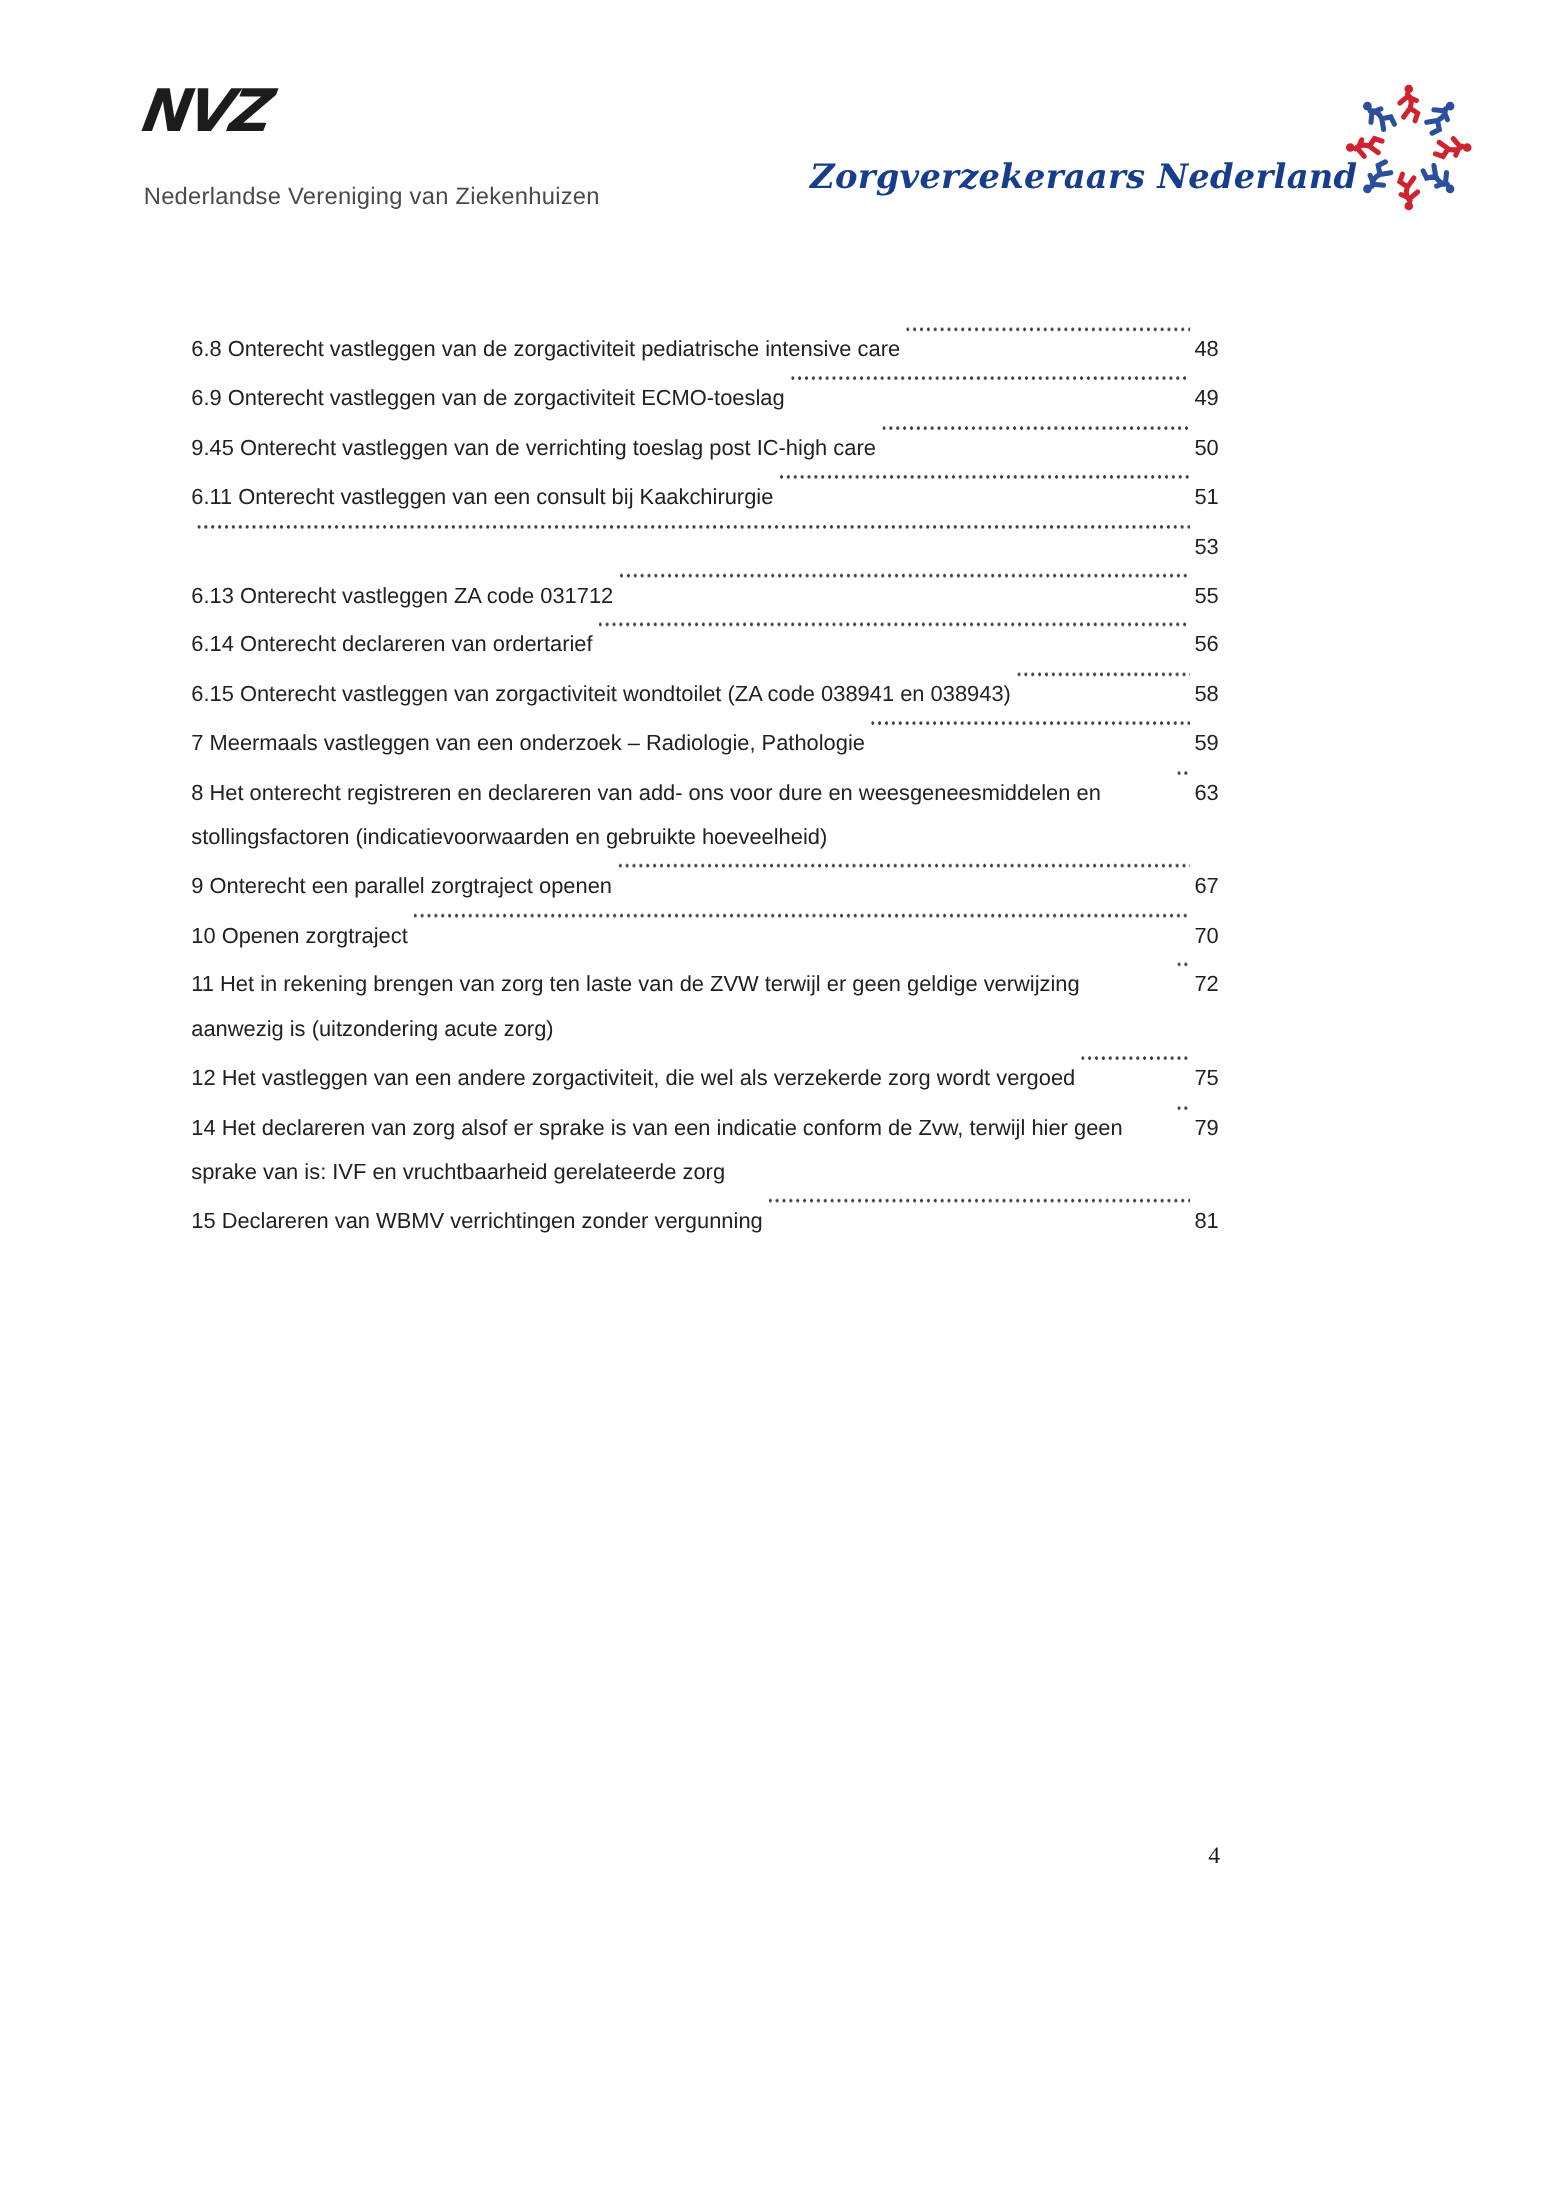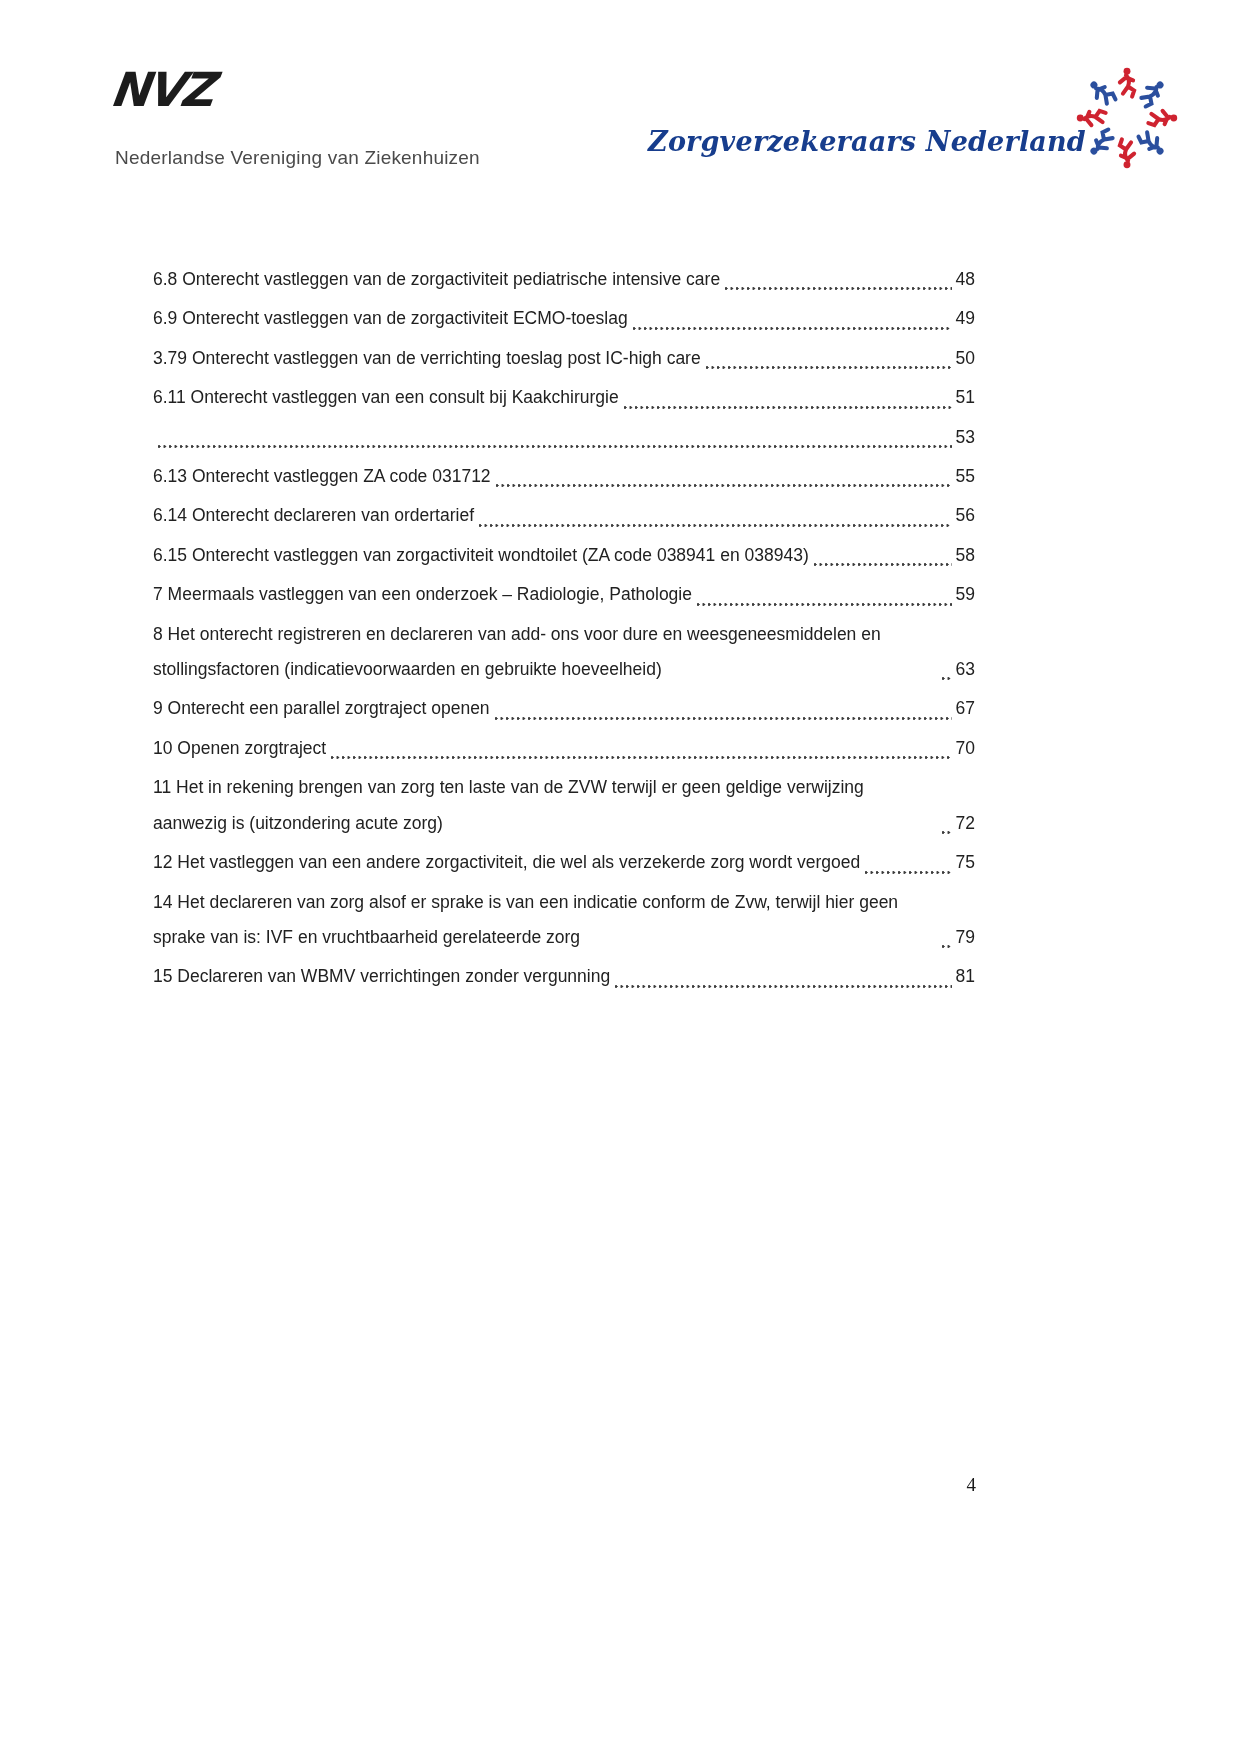--- a/index.html
+++ b/index.html
@@ -69,21 +69,20 @@
 
   
   .toc {
     position: absolute;
     left: 153px;
     top: 262px;
     width: 822px;
   }
   .toc-entry {
     display: flex;
-    align-items: flex-end;
     font-size: 17.5px;
     line-height: 35.4px;
     color: var(--text-color);
     margin-bottom: 4px;
   }
   .toc-text { flex: 0 1 auto; }
   .toc-dots {
     flex: 1 0 10px;
     height: 3px;
     margin: 0 2px 7px 5px;
@@ -169,21 +168,21 @@
     <span class="toc-page">48</span>
   </div>
 
   <div class="toc-entry">
     <span class="toc-text">6.9 Onterecht vastleggen van de zorgactiviteit ECMO-toeslag</span>
     <span class="toc-dots"></span>
     <span class="toc-page">49</span>
   </div>
 
   <div class="toc-entry">
-    <span class="toc-text">3.79 Onterecht vastleggen van de verrichting toeslag post IC-high care</span>
+    <span class="toc-text">9.45 Onterecht vastleggen van de verrichting toeslag post IC-high care</span>
     <span class="toc-dots"></span>
     <span class="toc-page">50</span>
   </div>
 
   <div class="toc-entry">
     <span class="toc-text">6.11 Onterecht vastleggen van een consult bij Kaakchirurgie</span>
     <span class="toc-dots"></span>
     <span class="toc-page">51</span>
   </div>
 

